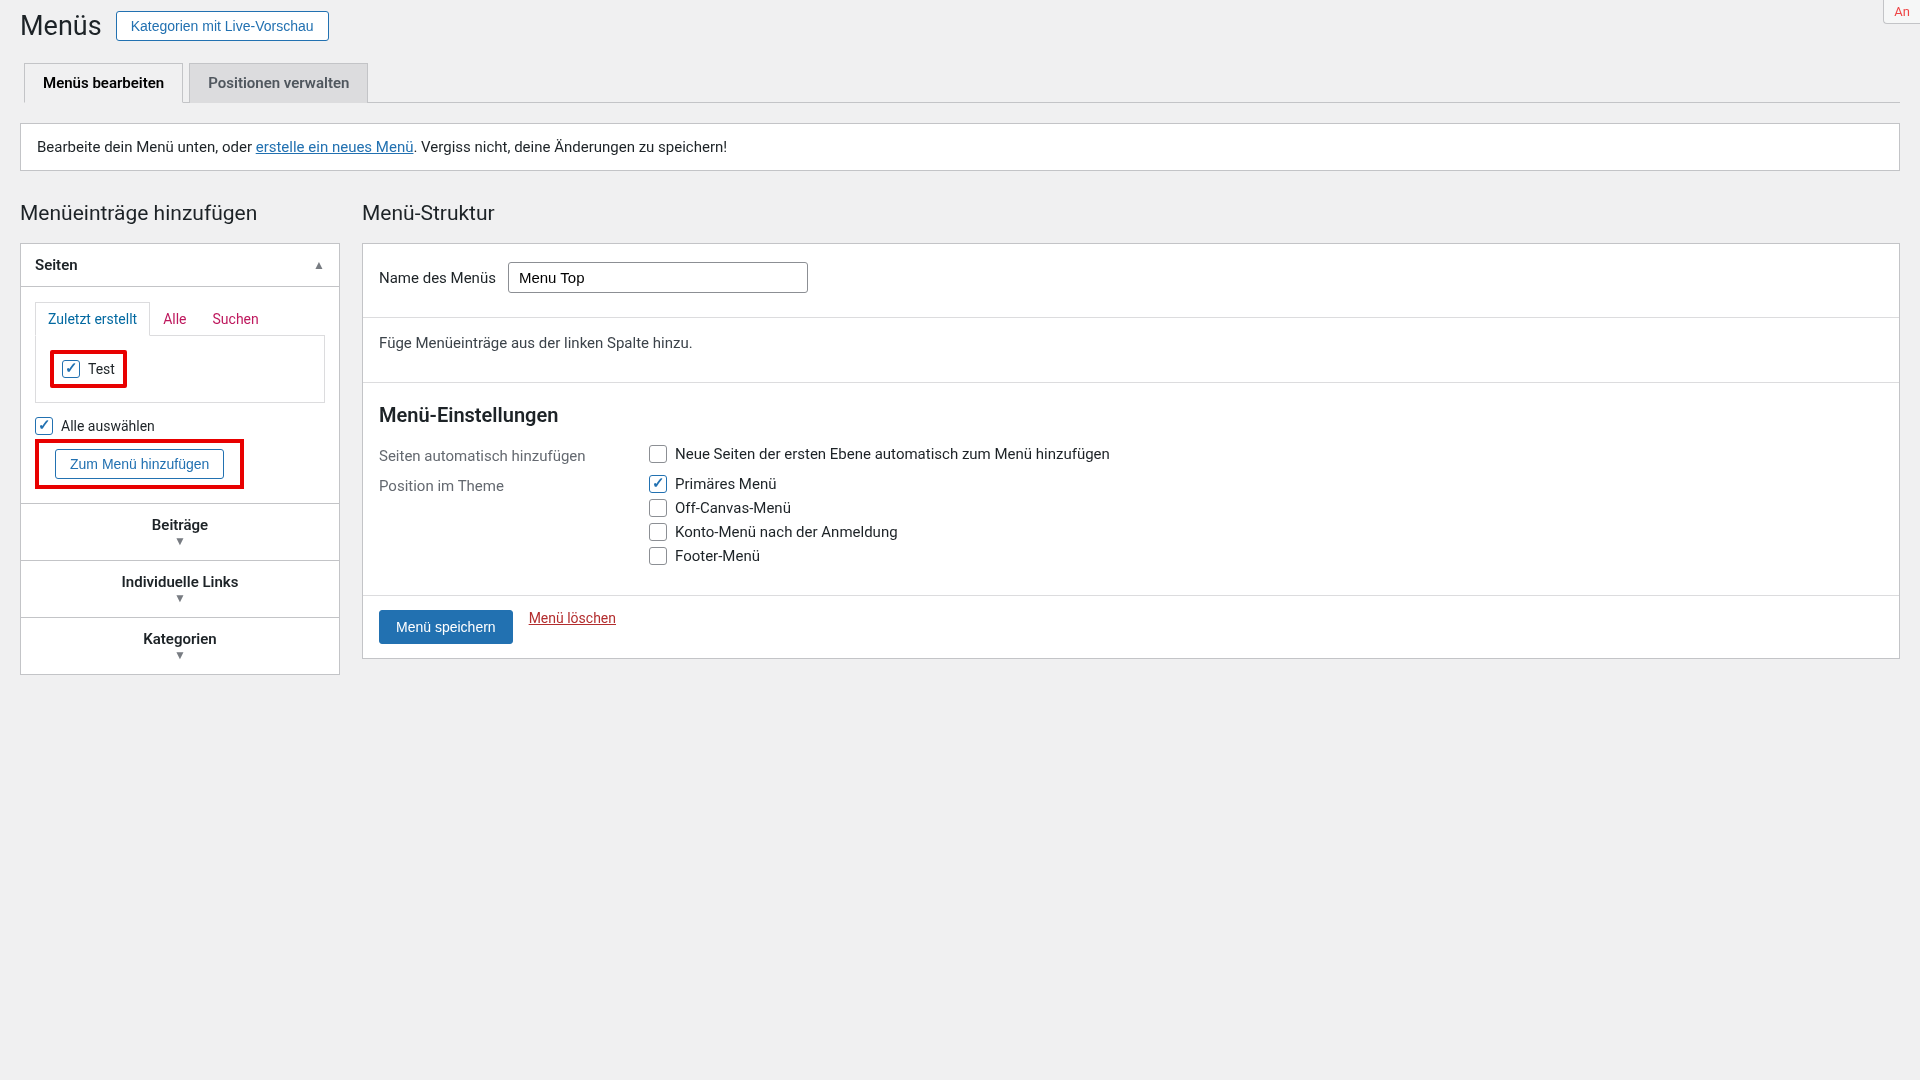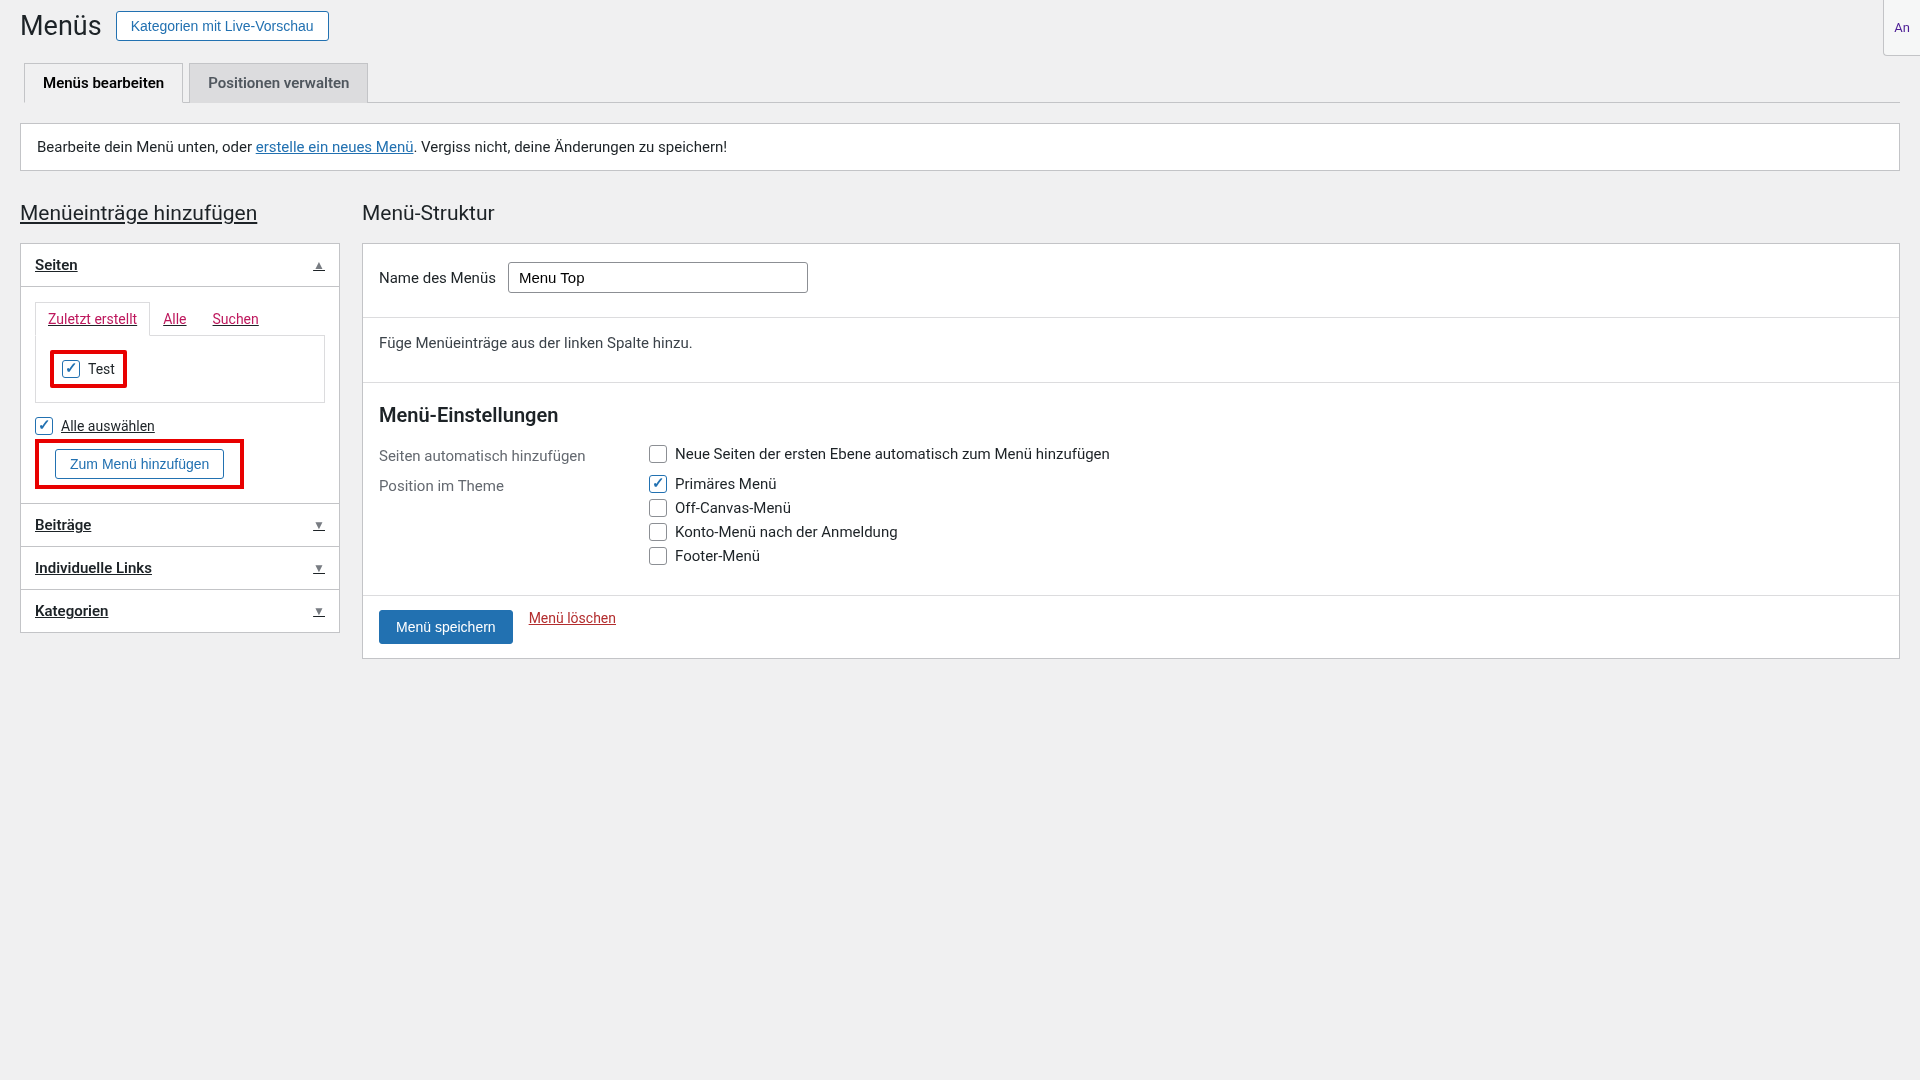--- a/index.html
+++ b/index.html
@@ -42,23 +42,23 @@
     cursor: pointer;
   }
   .screen-options {
     position: absolute;
     right: 0;
     top: 0;
     background: #f6f7f7;
     border: 1px solid #c3c4c7;
     border-top: none;
     border-right: none;
-    padding: 20px 10px;
+    padding: 4px 10px;
     font-size: 13px;
-    color: #4c1d95;
+    color: #ef4444;
     border-radius: 0 0 0 4px;
   }
   .nav-tabs {
     border-bottom: 1px solid #c3c4c7;
     display: flex;
     gap: 0;
     margin-bottom: 20px;
     margin-left: 4px;
   }
   .nav-tab {
@@ -85,21 +85,21 @@
     padding: 14px 16px;
     font-size: 15px;
     margin-bottom: 30px;
   }
   .notice a { color: #2271b1; text-decoration: underline; }
   .two-col {
     display: flex;
     gap: 22px;
     align-items: flex-start;
   }
-  .col-left { width: 320px; flex: 0 0 320px; text-decoration: underline; }
+  .col-left { width: 320px; flex: 0 0 320px; }
   .col-right { flex: 1; }
   h2.section-title {
     font-size: 21px;
     font-weight: 400;
     margin-bottom: 18px;
   }
   .postbox-container {
     background: transparent;
   }
   .postbox {
@@ -109,21 +109,21 @@
   }
   .postbox + .postbox { border-top: none; }
   .postbox-header {
     padding: 12px 14px;
     display: flex;
     justify-content: space-between;
     align-items: center;
     cursor: pointer;
     border-bottom: 1px solid #c3c4c7;
   }
-  .postbox.closed .postbox-header { border-bottom: none; }
+  .postbox.closed .postbox-header { border-bottom: none; flex-direction: column; }
   .postbox-header h3 {
     font-size: 15px;
     font-weight: 600;
   }
   .toggle-indicator {
     color: #787c82;
     font-size: 12px;
   }
   .postbox-inside {
     padding: 14px;
@@ -141,21 +141,21 @@
     cursor: pointer;
     border: 1px solid transparent;
     border-bottom: none;
     position: relative;
     top: 1px;
   }
   .inner-tab.active {
     border: 1px solid #dcdcde;
     border-bottom: 1px solid #fff;
     background: #fff;
-    color: #be185d;
+    color: #0369a1;
   }
   .inner-tab-body {
     border: 1px solid #dcdcde;
     border-top: none;
     padding: 14px;
     min-height: 40px;
   }
   .check-row {
     display: flex;
     align-items: center;

